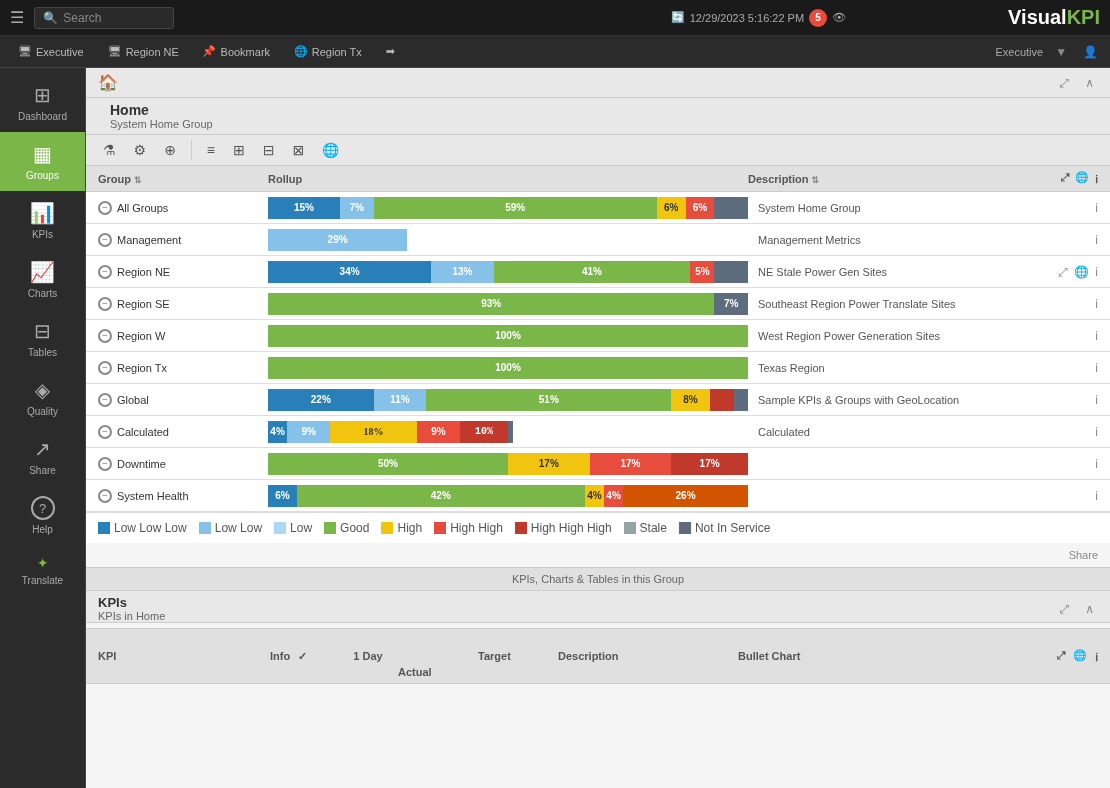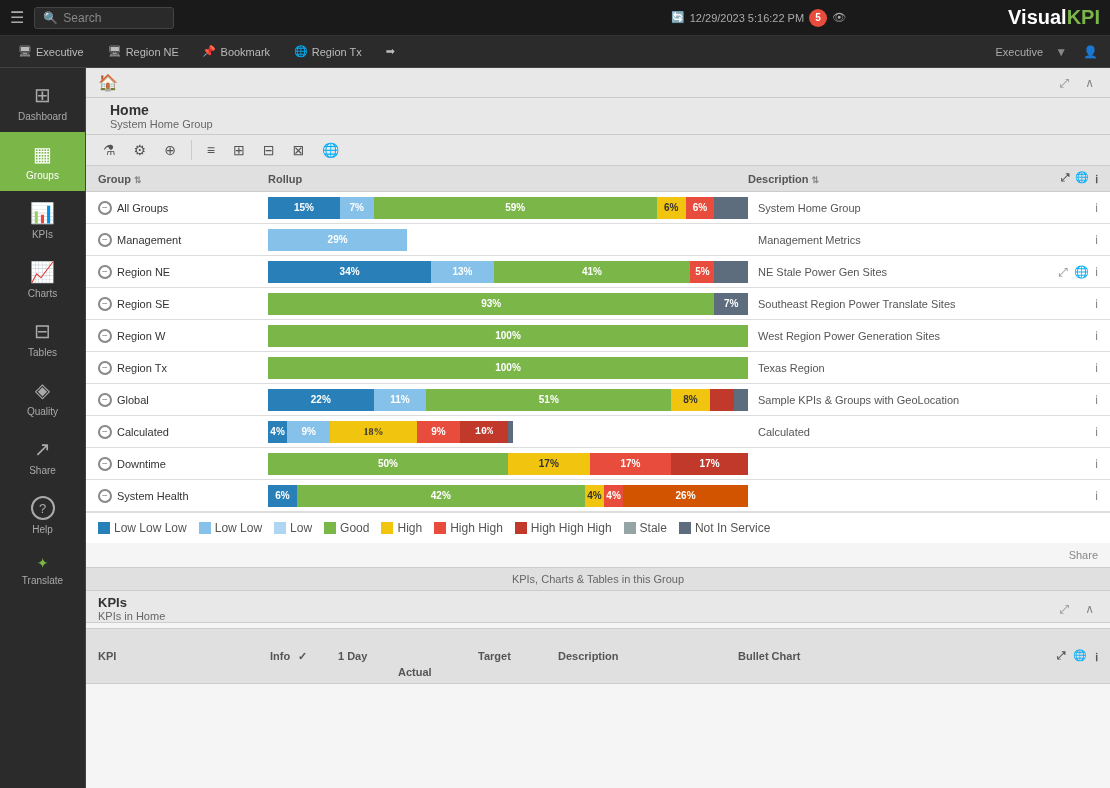--- a/index.html
+++ b/index.html
@@ -553,21 +553,21 @@
       <div style="margin-left:auto; display:flex; gap:8px;">
         <button class="icon-btn">⤢</button>
         <button class="icon-btn">∧</button>
       </div>
     </div>
 
     <div class="kpi-table-header" id="kpi-header-container">
     <span style="width: 160px; display: inline-block;">KPI</span>
         <span style="width: 40px; display: inline-block; padding-left: 12px;">Info</span>
         <span style="width: 40px; display: inline-block;">✓</span>
-        <span style="width: 60px; display: inline-block;">1 Day</span>
+        <span style="width: 60px; display: inline-block; text-align: center;">1 Day</span>
         <span style="width: 80px; display: inline-block; margin-top: 32px;">Actual</span>
         <span style="width: 80px; display: inline-block;">Target</span>
         <span style="width: 180px; display: inline-block;">Description</span>
         <span style="width: auto; display: inline-block;">Bullet Chart</span>
         <div style="margin-left: auto; display: flex; gap: 8px;">
           <span style="cursor:pointer;">⤢</span>
           <span style="cursor:pointer;">🌐</span>
           <span style="cursor:pointer;">ℹ</span>
         </div>
       </div>

